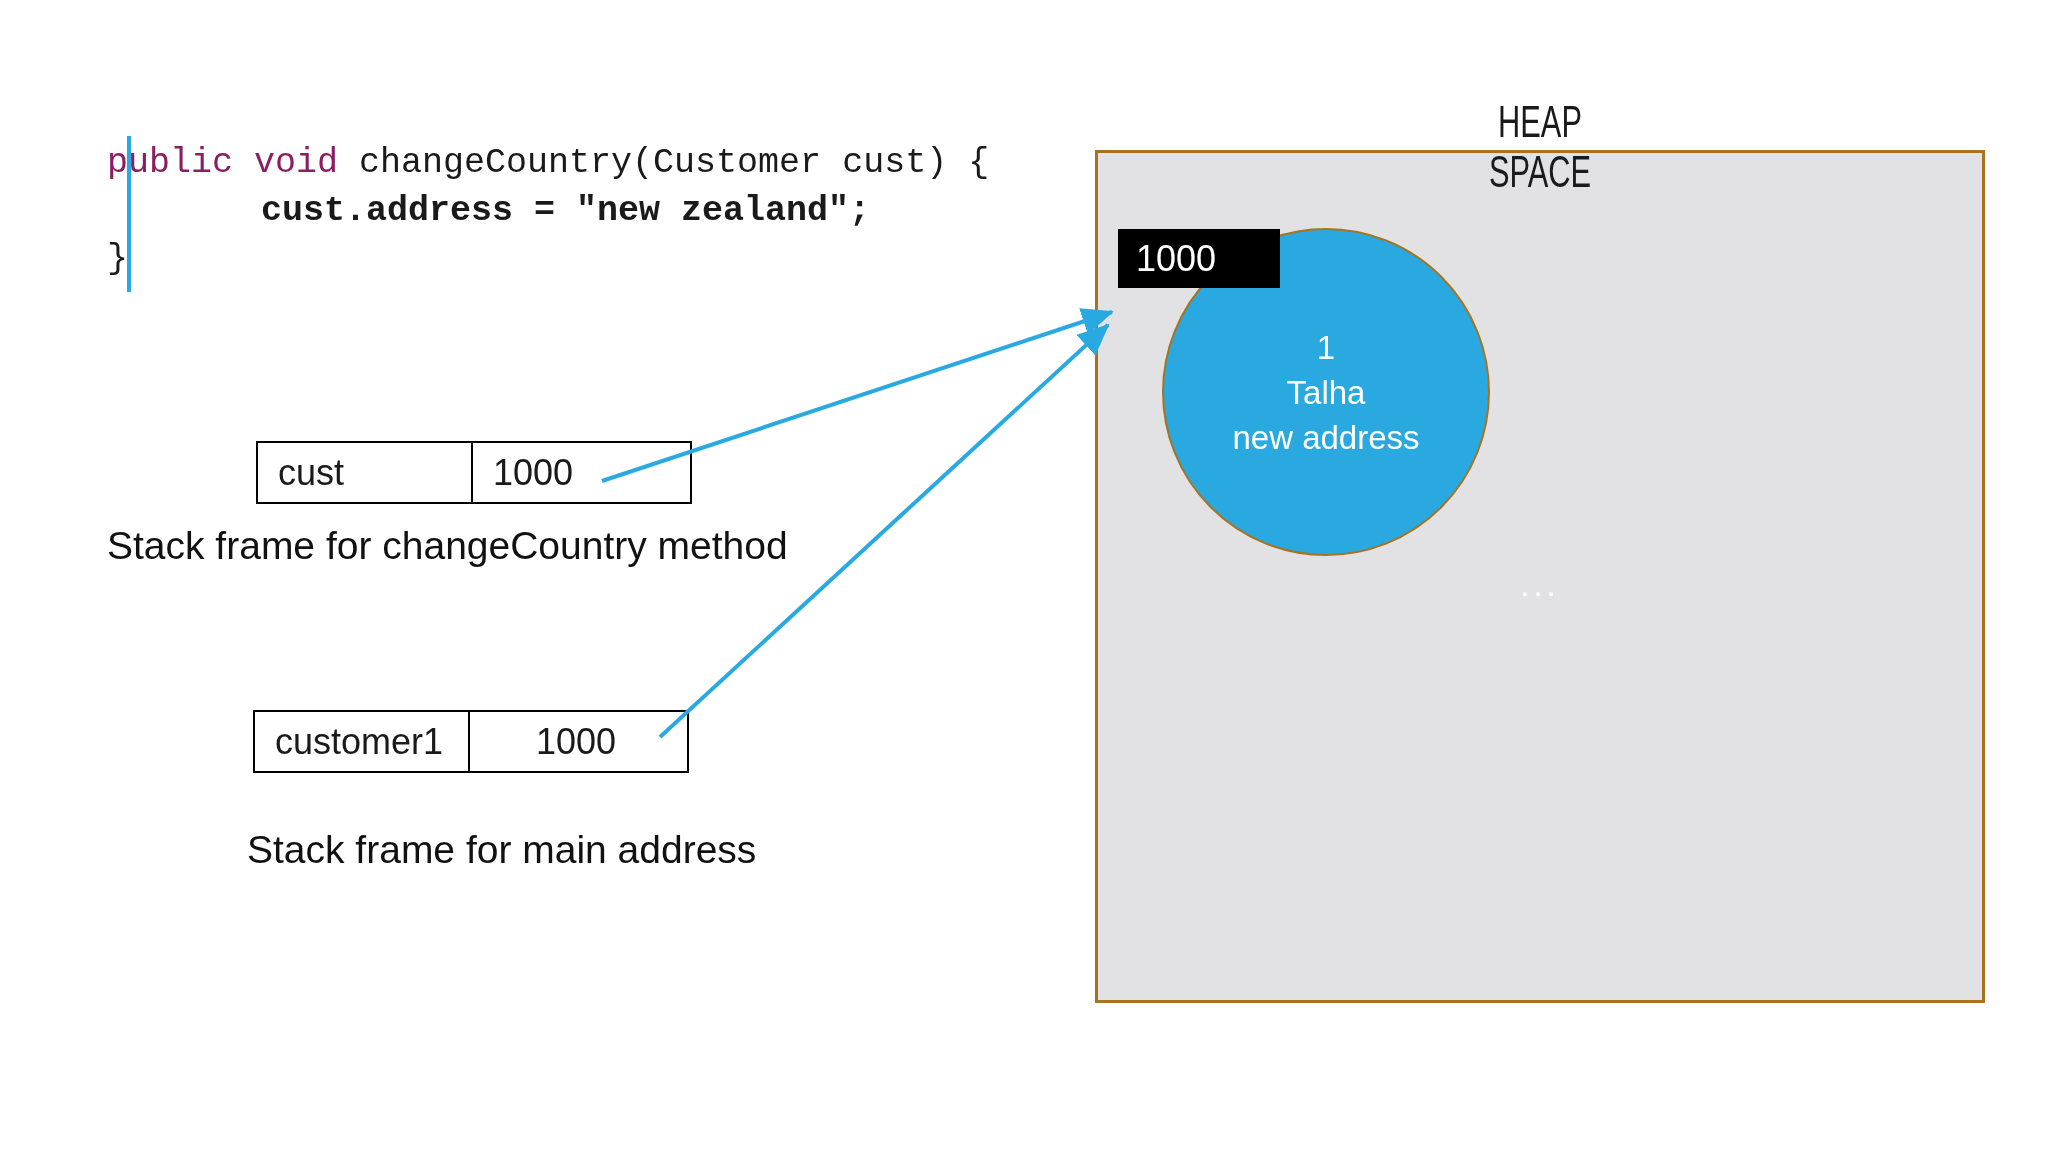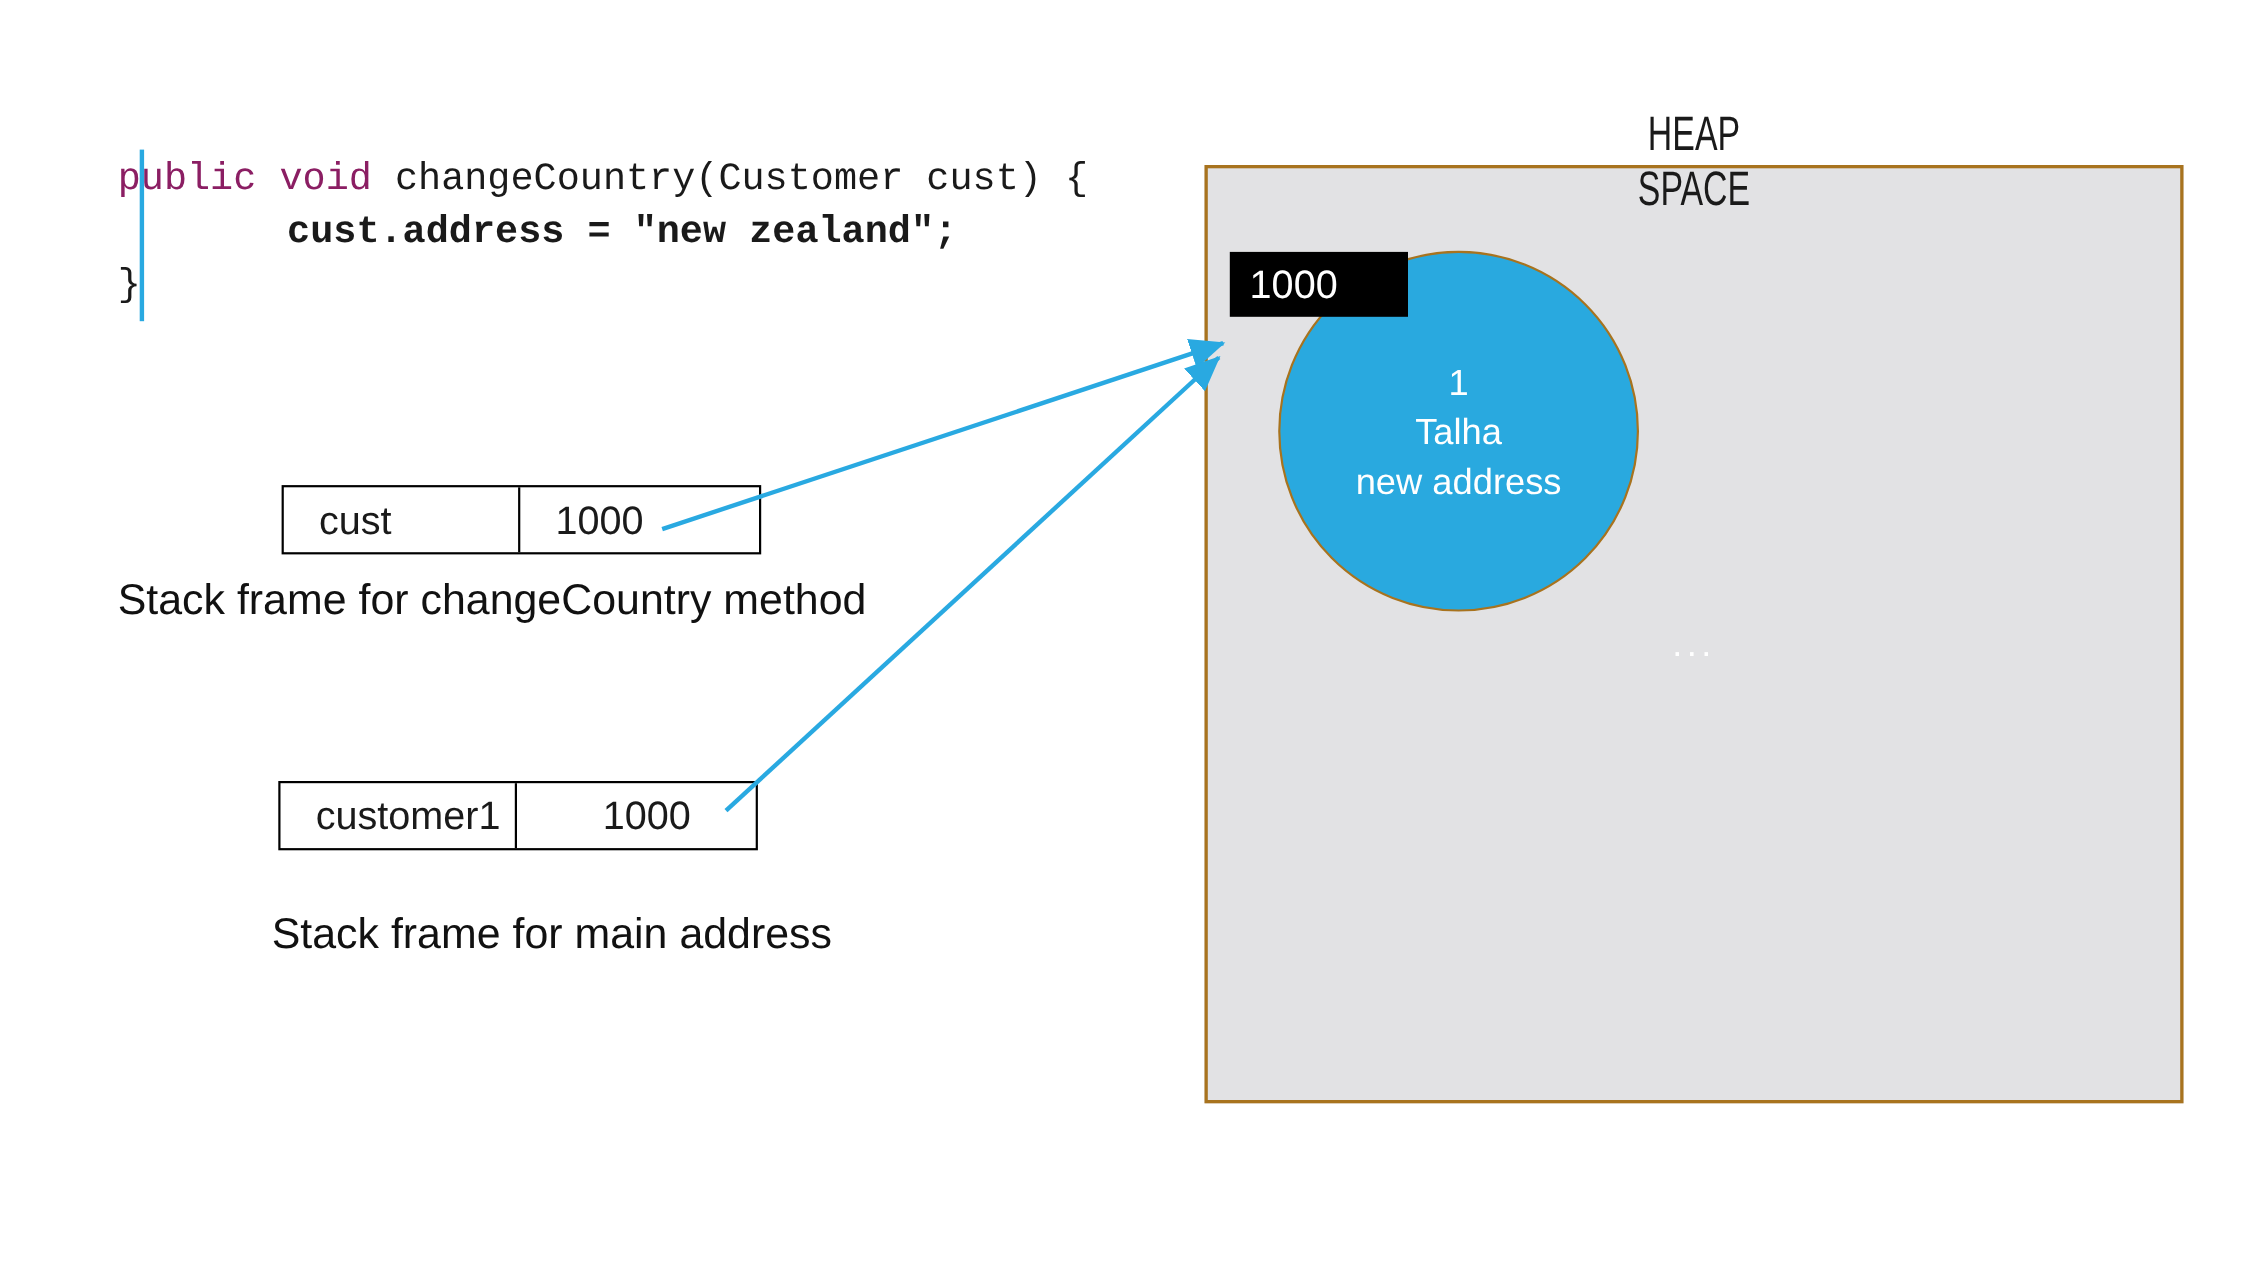--- a/index.html
+++ b/index.html
@@ -26,21 +26,21 @@
     background:#29A9E1;
   }
 
   
   .frame{
     position:absolute;width:436px;height:63px;
     border:2px solid #000;box-sizing:border-box;
     display:flex;background:#fff;
     font-size:36px;
   }
-  .frame .cell{display:flex;align-items:center;padding-left:32px;box-sizing:border-box;}
+  .frame .cell{display:flex;align-items:center;padding-left:20px;box-sizing:border-box;}
   .frame .cell.name{width:215px;border-right:2px solid #000;}
   .frame .cell.value{flex:1;}
   #frame-changecountry{left:256px;top:441px;}
   #frame-main{left:253px;top:710px;gap:46px;}
   .frame-caption{position:absolute;font-size:39px;color:#111;white-space:nowrap;}
   #caption-changecountry{left:107px;top:524px;}
   #caption-main{left:247px;top:828px;}
 
   
   .heap-box{

